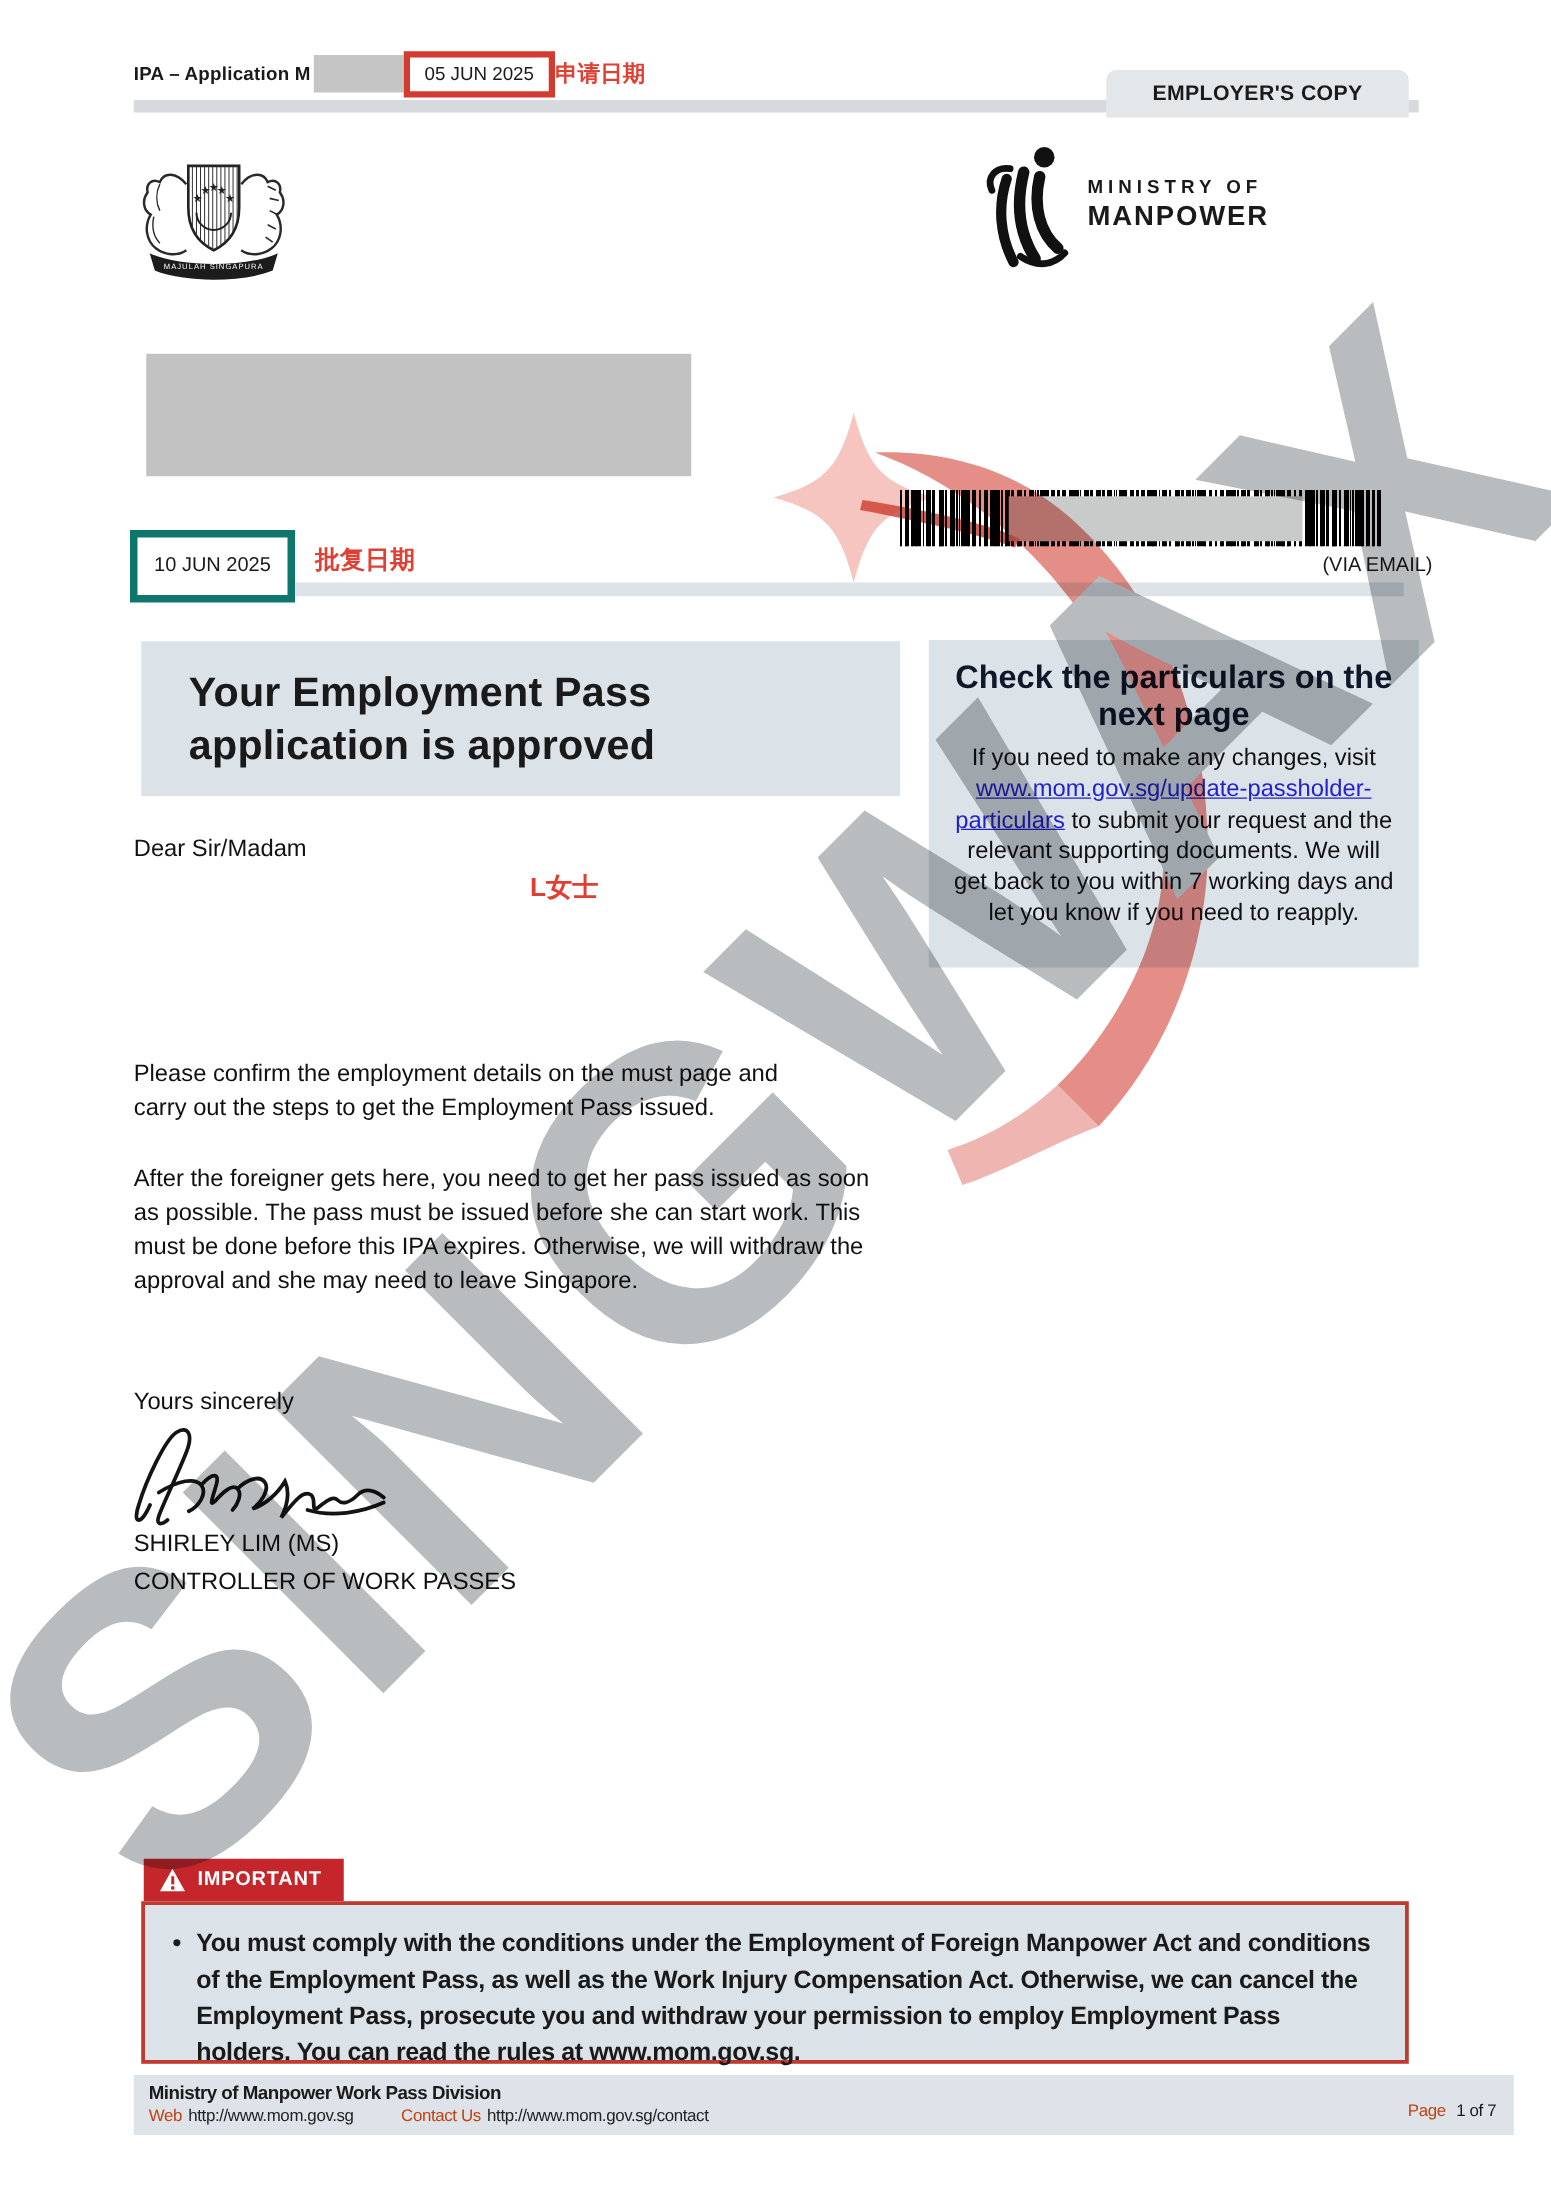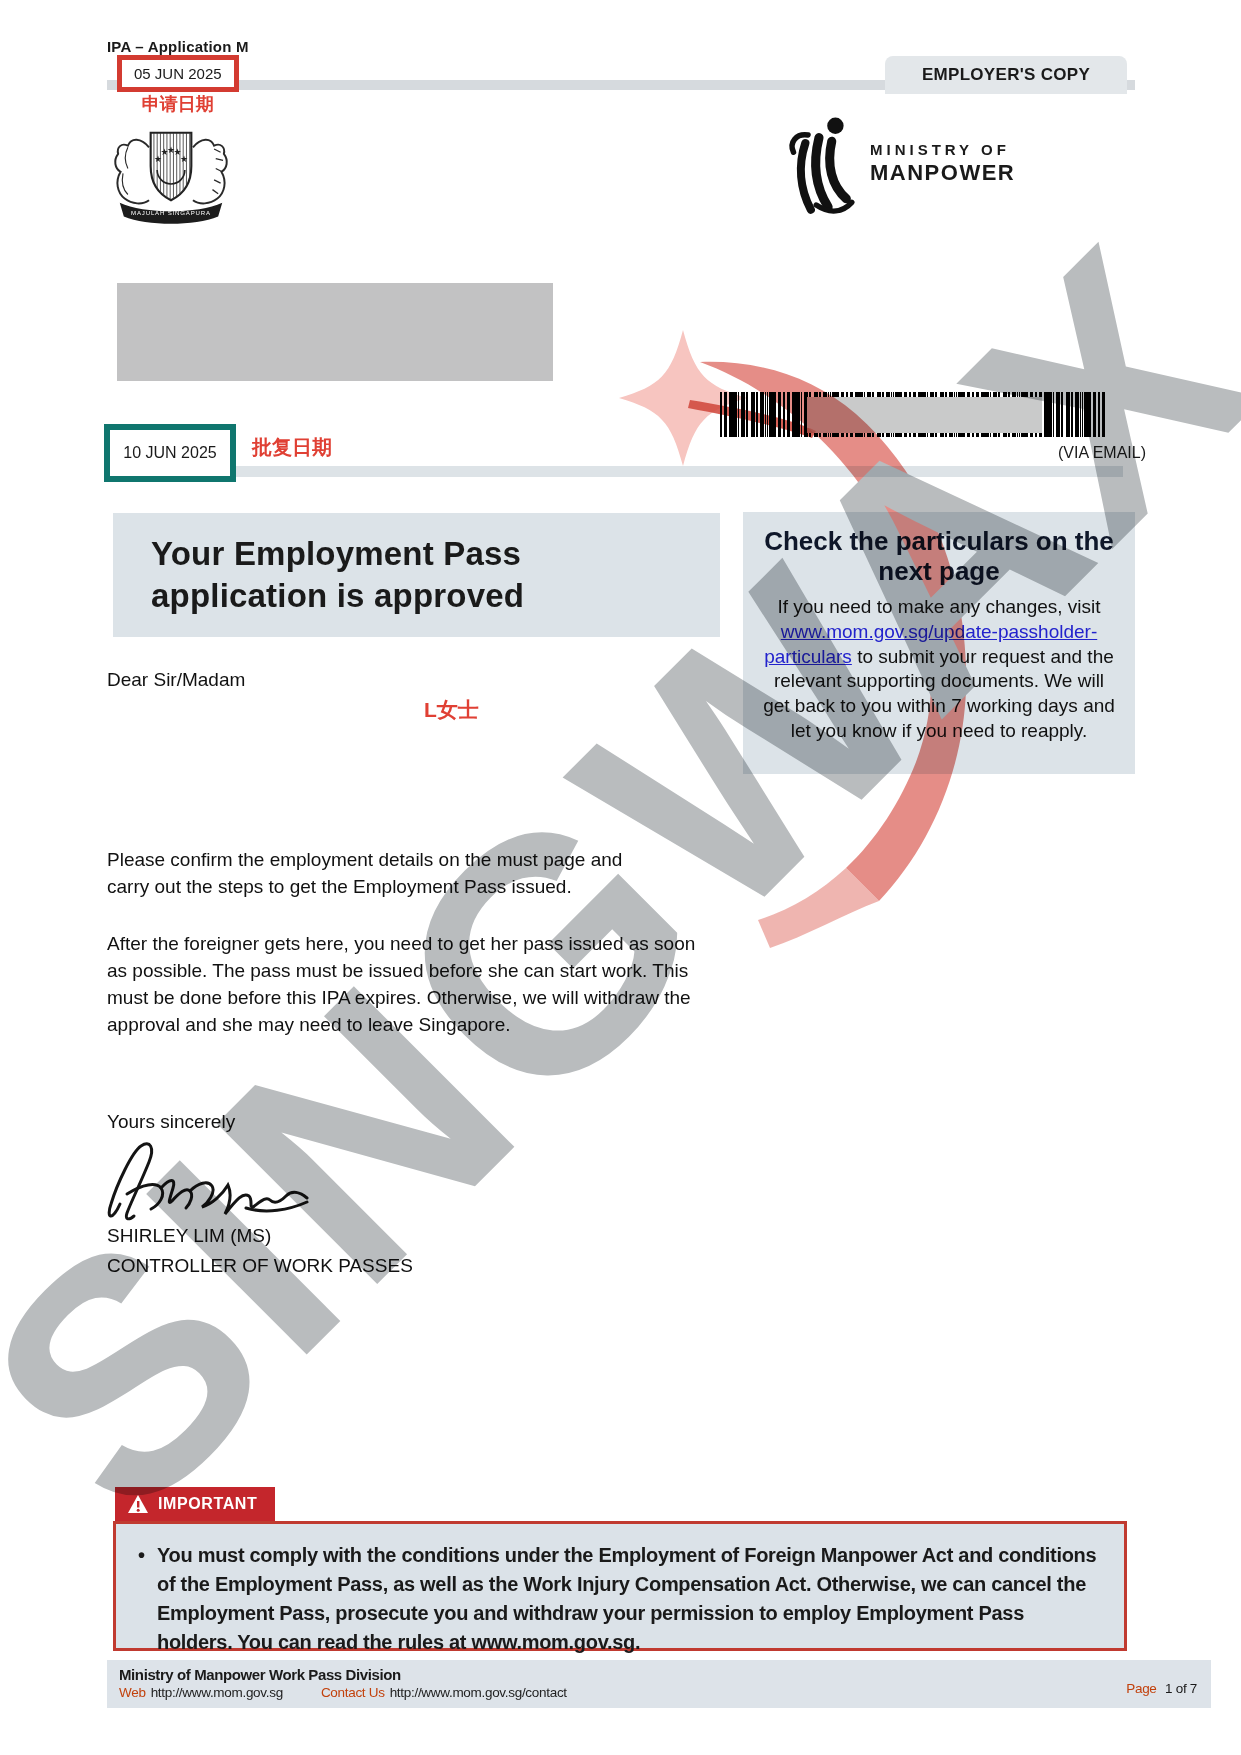--- a/index.html
+++ b/index.html
@@ -4,21 +4,21 @@
 <style>
   html,body { margin:0; padding:0; background:#fff; }
   .page {
     position:relative; width:1241px; height:1755px; background:#ffffff;
     font-family:"Liberation Sans","DejaVu Sans",sans-serif; color:#1a1a1a; overflow:hidden;
   }
   .abs { position:absolute; }
 
   
   .header-line { left:107px; top:80px; width:1028px; height:10px; background:#d6dade; }
-  .header-row { left:107px; top:38px; height:42px; display:flex; align-items:center; gap:0;flex-direction:column; }
+  .header-row { left:107px; top:38px; height:42px; display:flex; align-items:center; gap:0; }
   .doc-title { font-weight:bold; font-size:15px; letter-spacing:.2px; white-space:nowrap; }
   .header-redaction { width:72px; height:30px; background:#c5c5c6; margin-left:2px; }
   .date-box { border:5px solid #d33b31; background:#fff; font-weight:normal; font-size:15px;
     padding:5px 12px; margin-left:0; white-space:nowrap; }
   .cn-red { color:#e04034; font-weight:bold; font-size:18px; white-space:nowrap; }
   .employers-tab { left:885px; top:56px; width:242px; height:38px; background:#e3e7ea;
     border-radius:8px 8px 0 0; display:flex; align-items:center; justify-content:center;
     font-weight:bold; font-size:17px; letter-spacing:.3px; }
 
   

